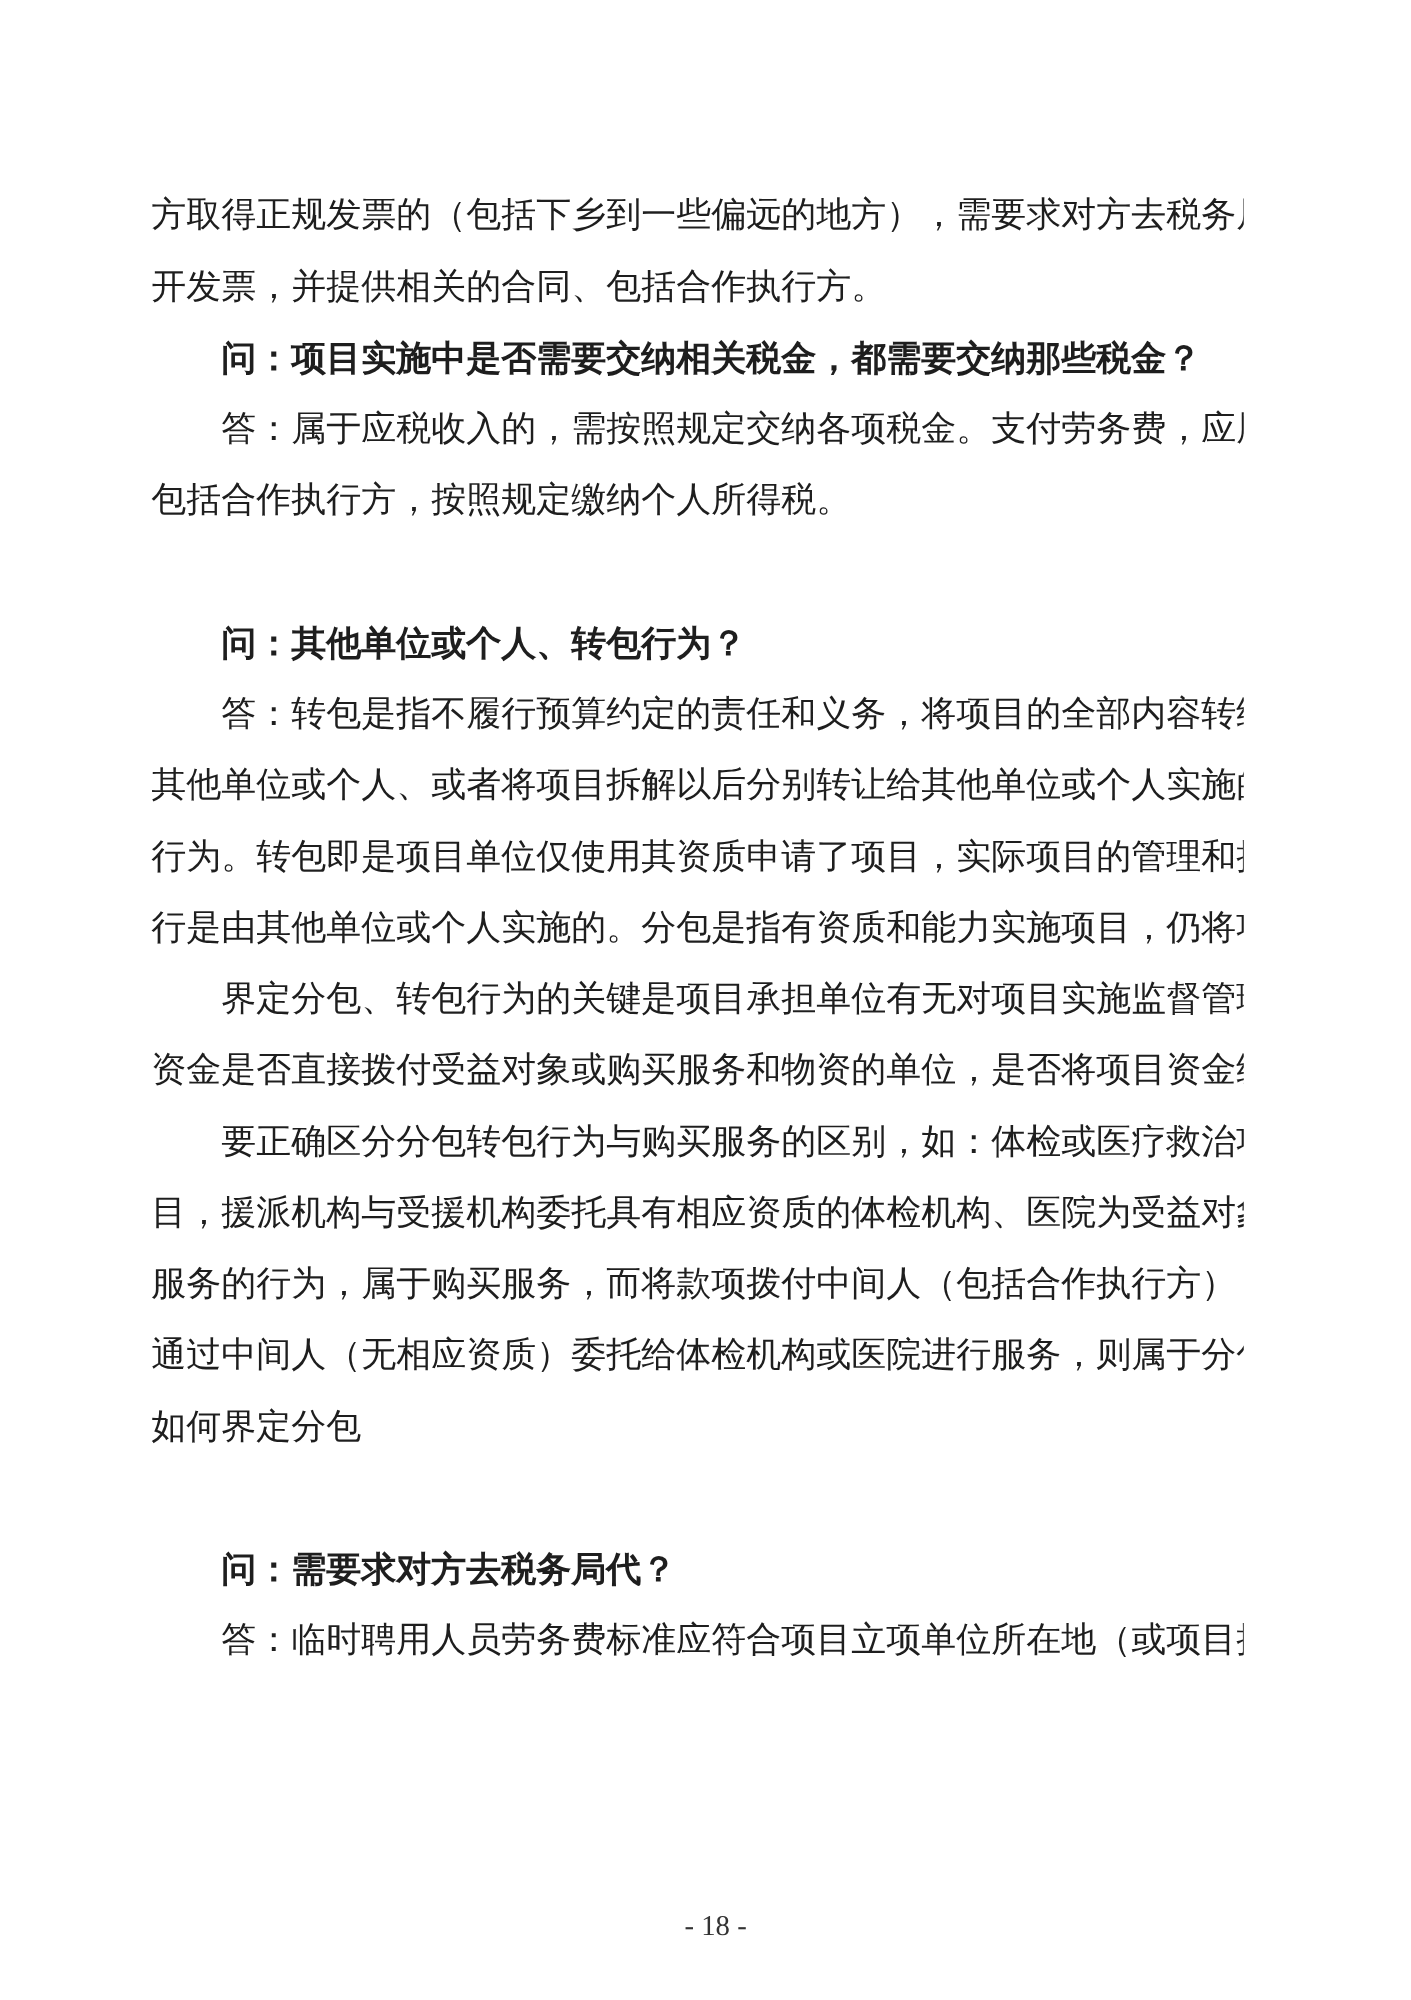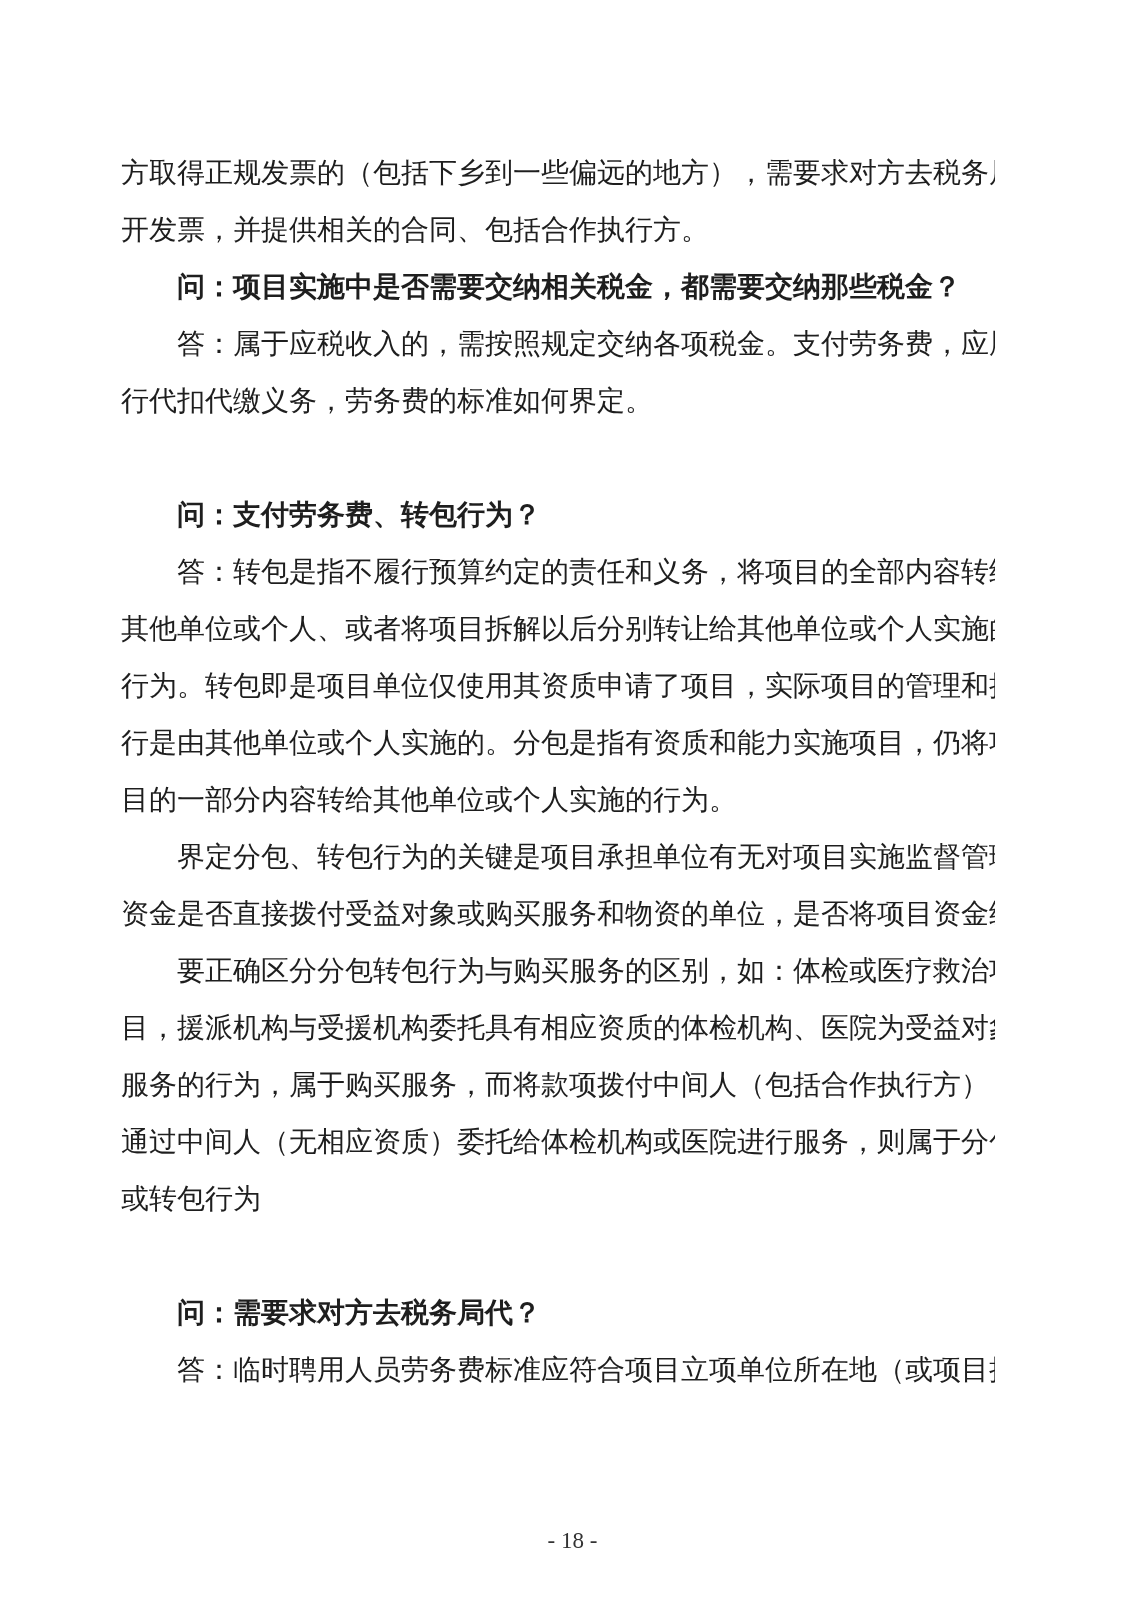--- a/index.html
+++ b/index.html
@@ -71,40 +71,39 @@
 
 <div class="page">
   <div class="content">
 
     <div class="line full">方取得正规发票的（包括下乡到一些偏远的地方），需要求对方去税务局代</div>
     <div class="line end">开发票，并提供相关的合同、包括合作执行方。</div>
 
     <div class="line q">问：项目实施中是否需要交纳相关税金，都需要交纳那些税金？</div>
 
     <div class="line full indent">答：属于应税收入的，需按照规定交纳各项税金。支付劳务费，应履</div>
-    <div class="line end">行代扣代缴义务，劳务费的标准如何界定。</div>
+    <div class="line end">包括合作执行方，按照规定缴纳个人所得税。</div>
 
     <div class="spacer"></div>
 
-    <div class="line q">问：支付劳务费、转包行为？</div>
+    <div class="line q">问：其他单位或个人、转包行为？</div>
 
     <div class="line full indent">答：转包是指不履行预算约定的责任和义务，将项目的全部内容转给</div>
     <div class="line full">其他单位或个人、或者将项目拆解以后分别转让给其他单位或个人实施的</div>
     <div class="line full">行为。转包即是项目单位仅使用其资质申请了项目，实际项目的管理和执</div>
     <div class="line full">行是由其他单位或个人实施的。分包是指有资质和能力实施项目，仍将项</div>
-    <div class="line end">目的一部分内容转给其他单位或个人实施的行为。</div>
 
     <div class="line full indent">界定分包、转包行为的关键是项目承担单位有无对项目实施监督管理，</div>
     <div class="line full">资金是否直接拨付受益对象或购买服务和物资的单位，是否将项目资金统</div>
 
     <div class="line full indent">要正确区分分包转包行为与购买服务的区别，如：体检或医疗救治项</div>
     <div class="line full">目，援派机构与受援机构委托具有相应资质的体检机构、医院为受益对象</div>
     <div class="line full">服务的行为，属于购买服务，而将款项拨付中间人（包括合作执行方），并</div>
     <div class="line full">通过中间人（无相应资质）委托给体检机构或医院进行服务，则属于分包</div>
-    <div class="line end">或转包行为</div>
+    <div class="line end">如何界定分包</div>
 
     <div class="spacer"></div>
 
     <div class="line q">问：需要求对方去税务局代？</div>
 
     <div class="line full indent">答：临时聘用人员劳务费标准应符合项目立项单位所在地（或项目执</div>
 
   </div>
 
   <div class="footer">- 18 -</div>

